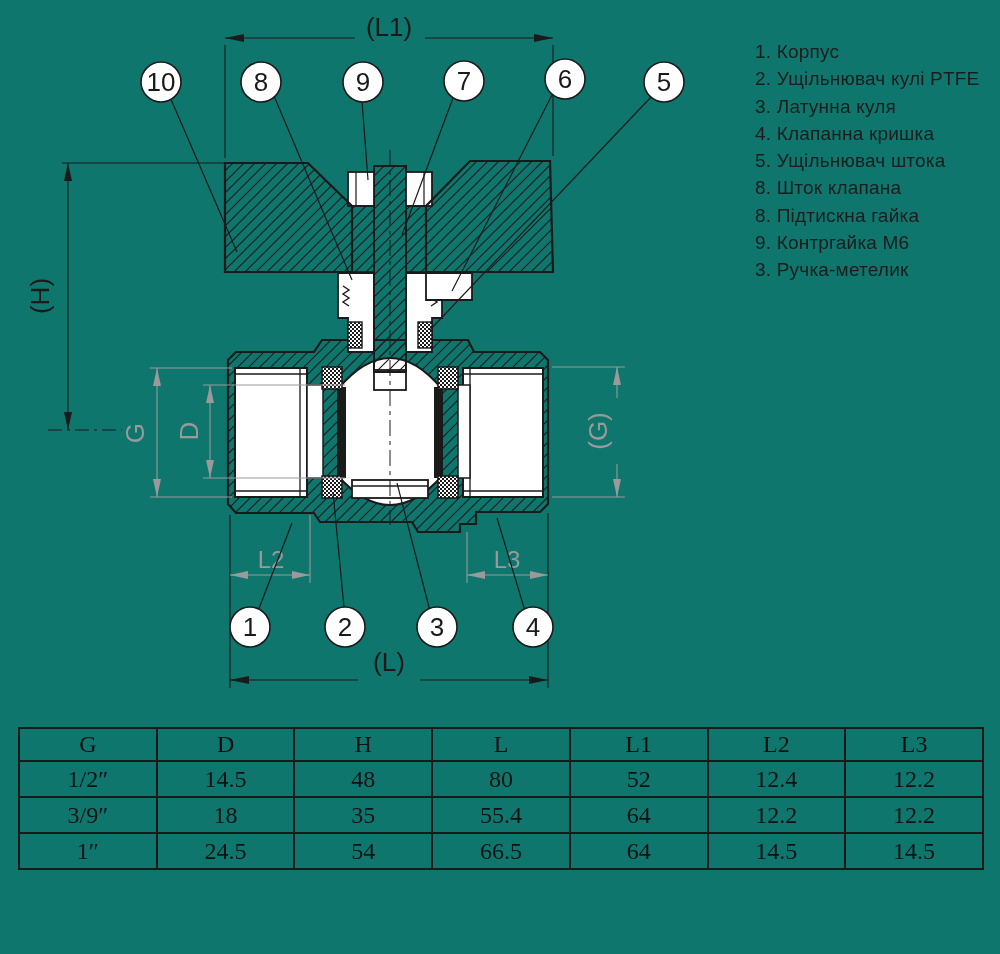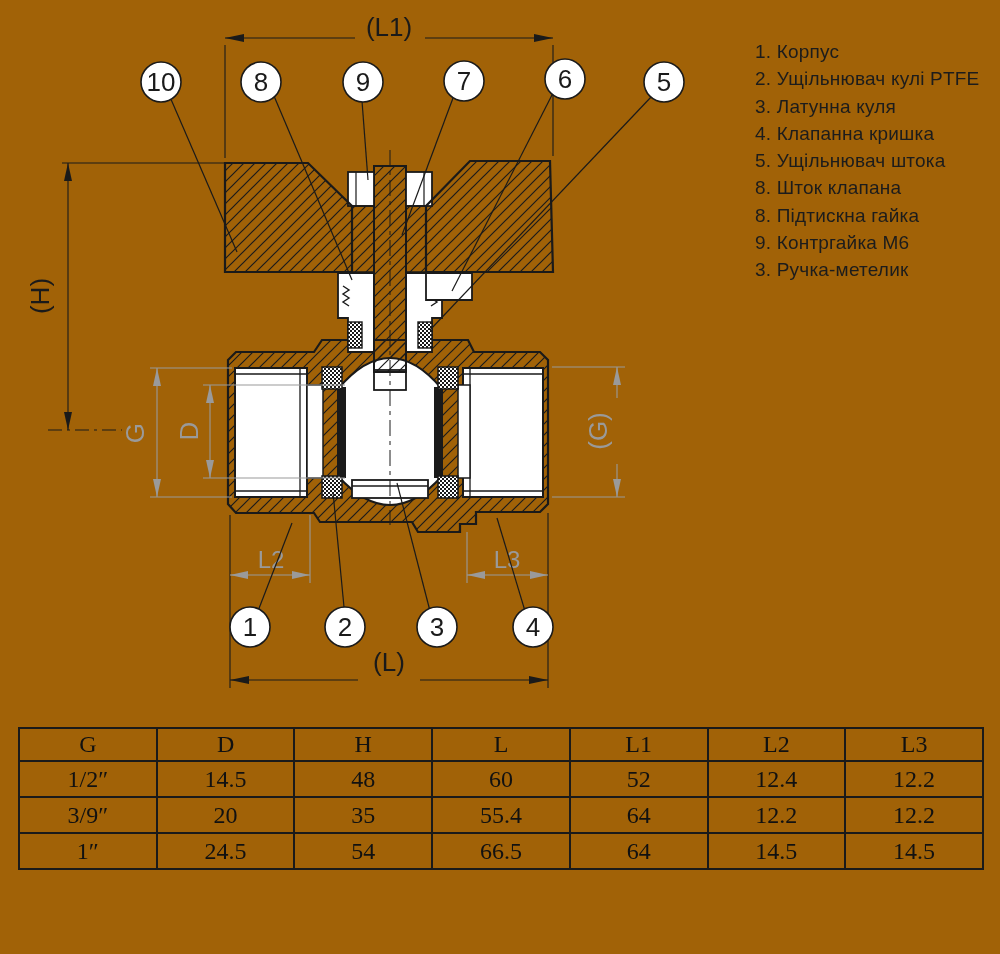--- a/index.html
+++ b/index.html
@@ -1,16 +1,16 @@
 <!DOCTYPE html>
 <html><head>
 <meta charset="utf-8">
 <style>
   html,body{margin:0;padding:0;background:#ffffff;}
-  #page{position:relative;width:1000px;height:954px;background:#a16207;overflow:hidden;
+  #page{position:relative;width:1000px;height:954px;background:#0f766e;overflow:hidden;
         font-family:"Liberation Sans",sans-serif;color:#1a1a1a;}
   #drawing{position:absolute;left:0;top:0;}
   
   #parts{position:absolute;left:712px;top:38px;width:282px;
          font-size:19px;line-height:27.3px;color:#1c1c1c;letter-spacing:0.2px;margin-left:43px;}
   
   #dims-table{position:absolute;left:18px;top:727px;width:966px;border-collapse:collapse;
               font-family:"Liberation Serif",serif;font-size:24px;color:#111;}
   #dims-table th,#dims-table td{border:2px solid #1a1a1a;text-align:center;padding:0;
               font-weight:normal;height:34px;width:14.28%;}
@@ -240,28 +240,28 @@
         <th>L1</th>
         <th>L2</th>
         <th>L3</th>
       </tr>
     </thead>
     <tbody>
       <tr>
         <td>1/2″</td>
         <td>14.5</td>
         <td>48</td>
-        <td>60</td>
+        <td>80</td>
         <td>52</td>
         <td>12.4</td>
         <td>12.2</td>
       </tr>
       <tr>
         <td>3/9″</td>
-        <td>20</td>
+        <td>18</td>
         <td>35</td>
         <td>55.4</td>
         <td>64</td>
         <td>12.2</td>
         <td>12.2</td>
       </tr>
       <tr>
         <td>1″</td>
         <td>24.5</td>
         <td>54</td>

